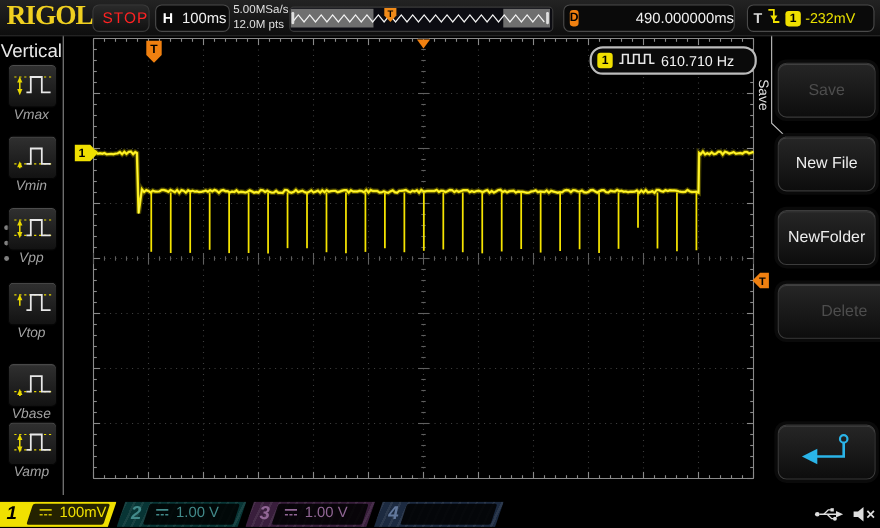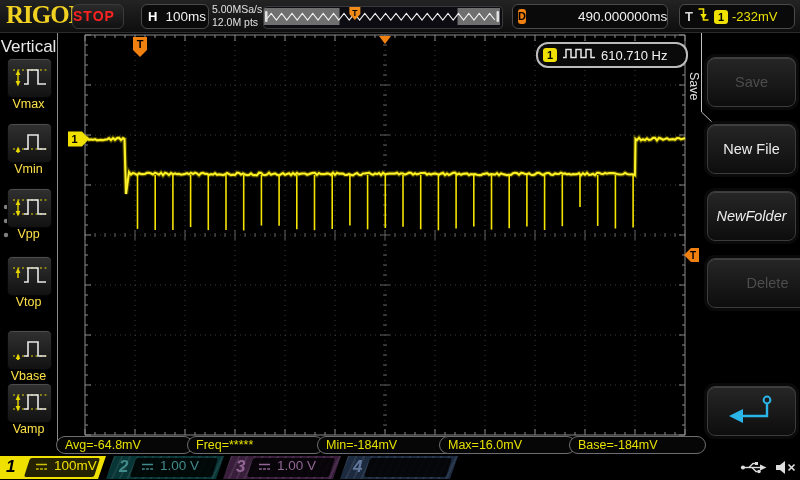--- a/index.html
+++ b/index.html
@@ -3,40 +3,40 @@
 <meta charset="utf-8">
 <style>
   html,body{margin:0;padding:0;}
   body{width:800px;height:480px;background:#000;font-family:"Liberation Sans","DejaVu Sans",sans-serif;overflow:hidden;}
   .screen{position:relative;width:800px;height:480px;background:#000;}
   #scope{position:absolute;left:0;top:0;z-index:1;}
 
   
   .header{position:absolute;left:0;top:0;width:800px;height:32px;background:linear-gradient(180deg,#232323,#0e0e0e);border-bottom:1px solid #2c2c2c;z-index:3;}
   .brand{position:absolute;left:6px;top:1px;font-family:"Liberation Serif","DejaVu Serif",serif;font-weight:bold;font-size:25px;color:#f0d020;letter-spacing:-1px;}
-  .stop-box{position:absolute;left:72px;top:4px;width:50px;height:23px;background:linear-gradient(180deg,#2a2a2a,#111);border:1px solid #3a3a3a;border-radius:6px;color:#ff2222;font-weight:bold;font-size:14px;text-align:left;line-height:23px;letter-spacing:1px;}
+  .stop-box{position:absolute;left:84px;top:4px;width:50px;height:23px;background:linear-gradient(180deg,#2a2a2a,#111);border:1px solid #3a3a3a;border-radius:6px;color:#ff2222;font-weight:normal;font-size:14px;text-align:right;line-height:23px;letter-spacing:1px;}
   .hbox{position:absolute;left:141px;top:4px;width:66px;height:23px;background:#0a0a0a;border:1px solid #4a4a4a;border-radius:6px;display:flex;align-items:center;}
   .hbox .hl{color:#fff;font-weight:bold;font-size:13px;margin-left:6px;}
   .hbox .hv{color:#f0f0f0;font-size:13.5px;margin-left:8px;}
   .acq{position:absolute;left:212px;top:3px;color:#e0e0e0;font-size:10.5px;line-height:13px;white-space:nowrap;}
   .preview{position:absolute;left:263px;top:6px;width:238px;height:21px;background:#0c0c12;border:1px solid #3a3a3a;border-radius:4px;overflow:hidden;}
   .dbox{position:absolute;left:512px;top:4px;width:154px;height:23px;background:#0a0a0a;border:1px solid #4a4a4a;border-radius:6px;display:flex;align-items:center;gap:8px;}
   .dbadge{width:15px;height:15px;margin-left:5px;background:#f08010;border-radius:3px;color:#000;font-weight:bold;font-size:11px;text-align:center;line-height:15px;}
   .dval{color:#f0f0f0;font-size:13.5px;margin-left:44px;}
   .tbox{position:absolute;left:679px;top:4px;width:114px;height:23px;background:#0a0a0a;border:1px solid #4a4a4a;border-radius:6px;display:flex;align-items:center;gap:4px;}
   .tl{color:#d8d8d8;font-weight:bold;font-size:13px;margin-left:5px;}
   .tbadge{width:14px;height:14px;background:#f0e000;border-radius:3px;color:#000;font-weight:bold;font-size:11px;text-align:center;line-height:14px;}
   .tval{color:#e8e000;font-size:13px;}
 
   
   .left-menu{position:absolute;left:0;top:32px;width:57px;height:448px;z-index:3;}
   .lm-title{position:absolute;left:0;top:5px;width:57px;text-align:center;color:#e8e8e8;font-size:17px;}
   .lm-item{position:absolute;left:0;width:57px;}
   .lm-btn{position:absolute;left:7px;top:0;width:43px;height:38px;background:linear-gradient(180deg,#303030,#121212);border:1px solid #050505;border-radius:5px;box-shadow:inset 0 1px 0 rgba(255,255,255,.14);display:flex;align-items:center;justify-content:center;}
-  .lm-label{position:absolute;left:0;top:39px;width:57px;text-align:center;color:#fde047;font-size:12.5px;}
+  .lm-label{position:absolute;left:0;top:39px;width:57px;text-align:center;color:#a3a3a3;font-size:12.5px;font-style:italic;}
 
   
   .right-menu{position:absolute;left:700px;top:32px;width:100px;height:448px;z-index:3;}
   .rm-tab{position:absolute;left:-15px;top:22px;width:16px;height:64px;writing-mode:vertical-rl;color:#e0e0e0;font-size:12.5px;text-align:center;}
   .rm-btn{position:absolute;left:7px;width:87px;height:48px;background:linear-gradient(180deg,#262626,#0d0d0d);border:1px solid #3c3c3c;border-radius:8px;box-shadow:inset 0 1px 0 rgba(255,255,255,.12), 0 0 0 3px #0a0a0a;color:#ededed;font-size:14.5px;display:flex;align-items:center;justify-content:center;}
   .rm-btn.disabled{color:#4d4d4d;}
 
   
   .freq-counter{position:absolute;left:536px;top:42px;width:148px;height:22px;background:#0a0a0a;border:2px solid #bcbcbc;border-radius:12px;display:flex;align-items:center;gap:5px;z-index:3;}
   .fc-badge{width:14px;height:14px;margin-left:5px;background:#f0e000;border-radius:3px;color:#000;font-weight:bold;font-size:11px;text-align:center;line-height:14px;}
@@ -578,21 +578,21 @@
     <div class="rm-tab">Save</div>
     <div id="rm-items">
     <div class="rm-btn disabled" style="top: 25px;">
           <span class="rm-label">Save</span>
         </div>
 
     <div class="rm-btn" style="top: 92px;">
           <span class="rm-label">New File</span>
         </div>
 
-    <div class="rm-btn" style="top: 159px; font-style: italic;">
+    <div class="rm-btn" style="top: 159px;">
           <span class="rm-label">NewFolder</span>
         </div>
 
     <div class="rm-btn disabled" style="top: 226px; padding-left: 16px;">
           <span class="rm-label">Delete</span>
         </div>
 
     <div class="rm-btn" style="top: 354px;">
           <span class="rm-label"></span>
           <span><svg width="66" height="36" viewBox="0 0 66 36">
@@ -605,33 +605,20 @@
   </div>
 
   <div class="freq-counter">
     <span class="fc-badge">1</span>
     <span id="fc-icon"><svg width="34" height="14" viewBox="0 0 34 14">
           <path d="M1,11.5 h3 v-8 h5 v8 h5 v-8 h5 v8 h5 v-8 h5 v8 h4" fill="none" stroke="#e8e8e8" stroke-width="1.5"></path>
         </svg></span>
     <span class="fc-val">610.710 Hz</span>
   </div>
 
-  <div class="meas-bar">
-      <div id="meas-items">
-    <div class="meas" style="left: 56px;"><span class="meas-text">Avg=-64.8mV</span></div>
-
-    <div class="meas" style="left: 187px;"><span class="meas-text">Freq=*****</span></div>
-
-    <div class="meas" style="left: 317px;"><span class="meas-text">Min=-184mV</span></div>
-
-    <div class="meas" style="left: 439px;"><span class="meas-text">Max=16.0mV</span></div>
-
-    <div class="meas" style="left: 569px;"><span class="meas-text">Base=-184mV</span></div>
-  </div>
-    </div>
 
   <div class="channel-bar">
     <div id="ch-items">
     <div class="ch first" style="left: 0px; width: 106px; clip-path: polygon(0px 0px, 100% 0px, calc(100% - 8px) 100%, 0px 100%); background: rgb(240, 224, 0);">
       <span class="ch-num" style="color: rgb(0, 0, 0);">1</span>
       <div class="ch-box"></div>
       <div class="ch-content">
         <span class="ch-coupling"><svg width="13" height="10" viewBox="0 0 13 10">
                 <line x1="1" y1="2.5" x2="12" y2="2.5" stroke="rgb(204,190,0)" stroke-width="1.6"></line>
                 <line x1="1" y1="7" x2="3.8" y2="7" stroke="rgb(204,190,0)" stroke-width="1.4"></line>

